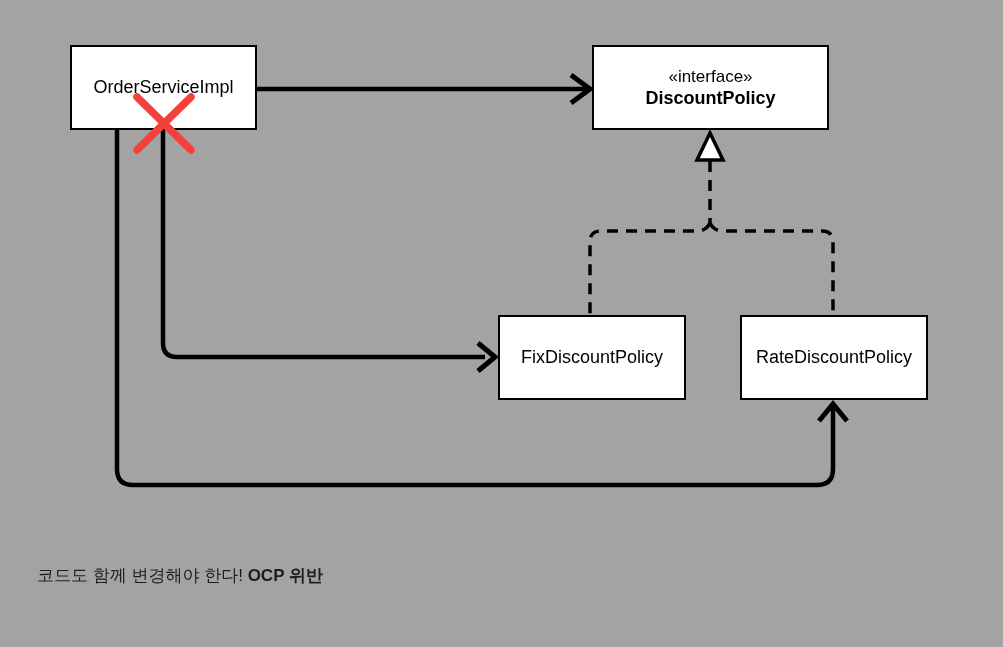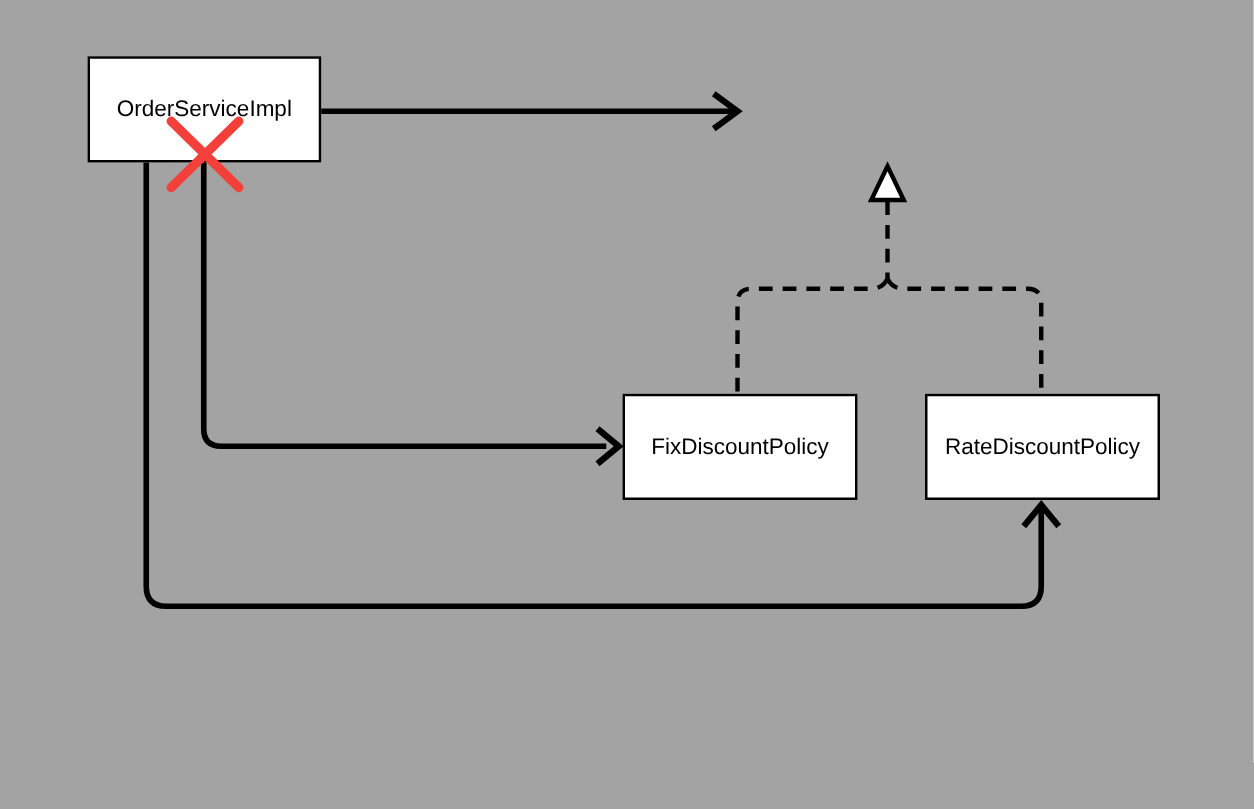--- a/index.html
+++ b/index.html
@@ -66,20 +66,24 @@
 </style>
 </head>
 <body>
 
 <div class="stage">
 
   <div class="uml-box box-order">
     <span>OrderServiceImpl</span>
   </div>
 
+  <div class="uml-box box-iface">
+    <span class="stereotype">«interface»</span>
+    <span class="iface-name">DiscountPolicy</span>
+  </div>
 
   <div class="uml-box box-fix">
     <span>FixDiscountPolicy</span>
   </div>
 
   <div class="uml-box box-rate">
     <span>RateDiscountPolicy</span>
   </div>
 
   <svg class="diagram-svg" viewBox="0 0 1003 647">
@@ -106,15 +110,18 @@
     </g>
     <path d="M710,133 L723,160 L697,160 Z" fill="#ffffff" stroke="#000000" stroke-width="3.5"></path>
 
     <g stroke="#f4403a" stroke-width="7.5" stroke-linecap="round" fill="none">
       <path d="M137,97 L191,150"></path>
       <path d="M191,97 L137,150"></path>
     </g>
   </svg>
 
   <div class="caption">
+    <div>
+      <span>코드도 함께 변경해야 한다! </span><span class="b">OCP 위반</span>
+    </div>
   </div>
 
 </div>
 
 </body></html>

